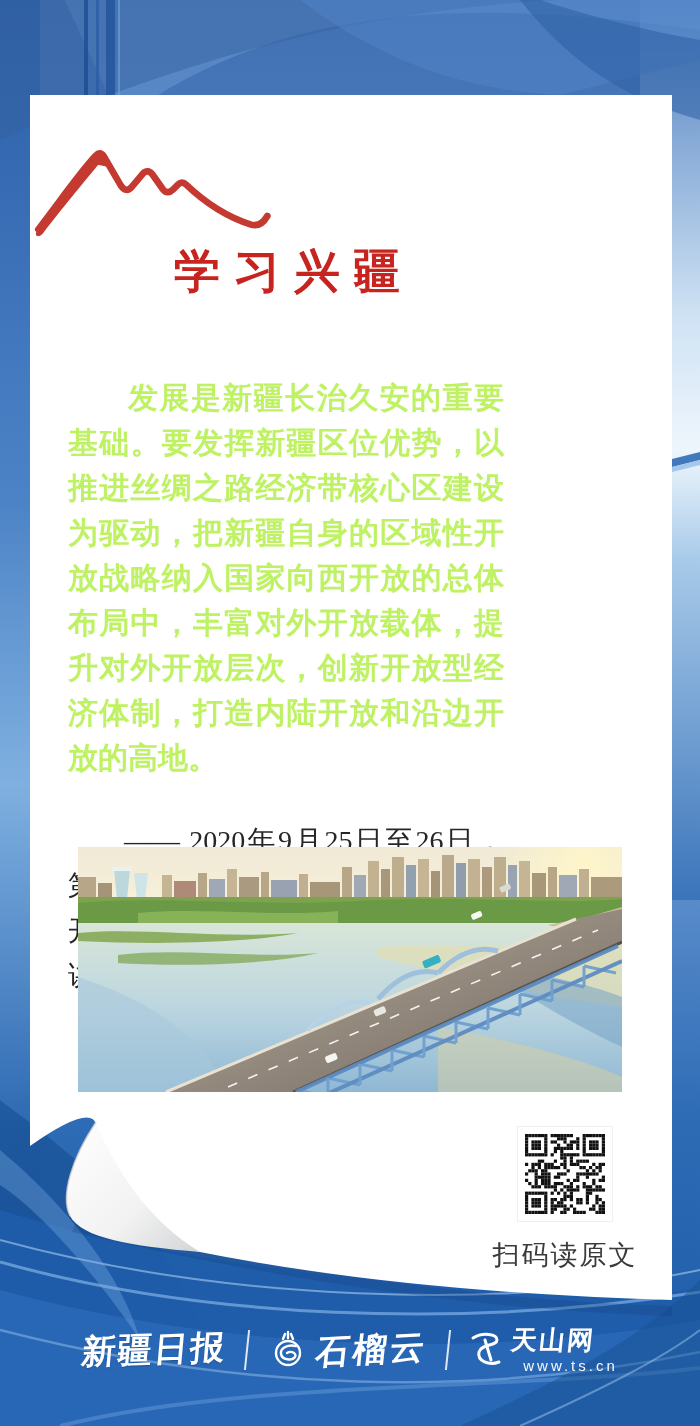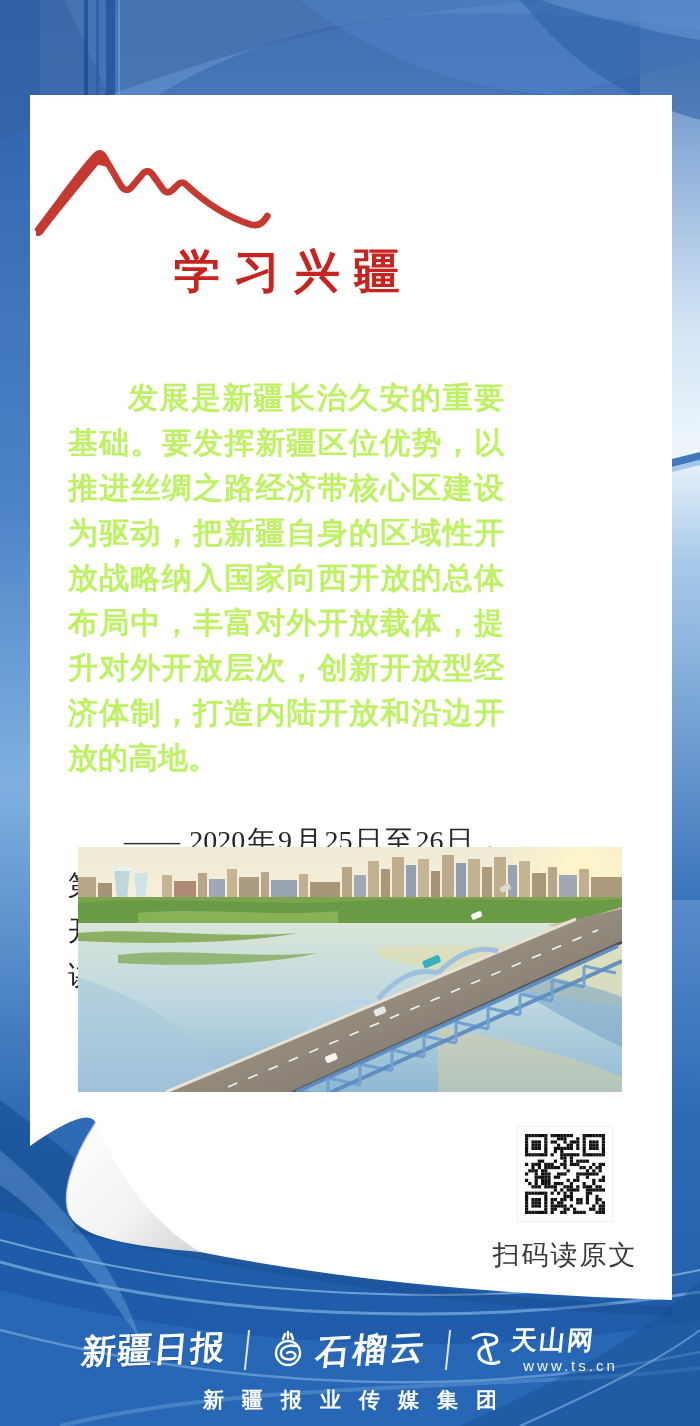--- a/index.html
+++ b/index.html
@@ -628,14 +628,13 @@
           <path d="M4,8 C14,2 28,4 28,10 C28,16 12,14 10,22 C8,31 20,36 30,32"></path>
           <path d="M16,10 L22,30"></path>
         </g>
       </svg>
       <span class="logo-ts-txt">
         <span class="logo-ts-name">天山网</span>
         <span class="logo-ts-url">www.ts.cn</span>
       </span>
     </div>
   </div>
-  <div class="group-name">新疆报业传媒集团</div>
 </div>
 
 </body></html>

